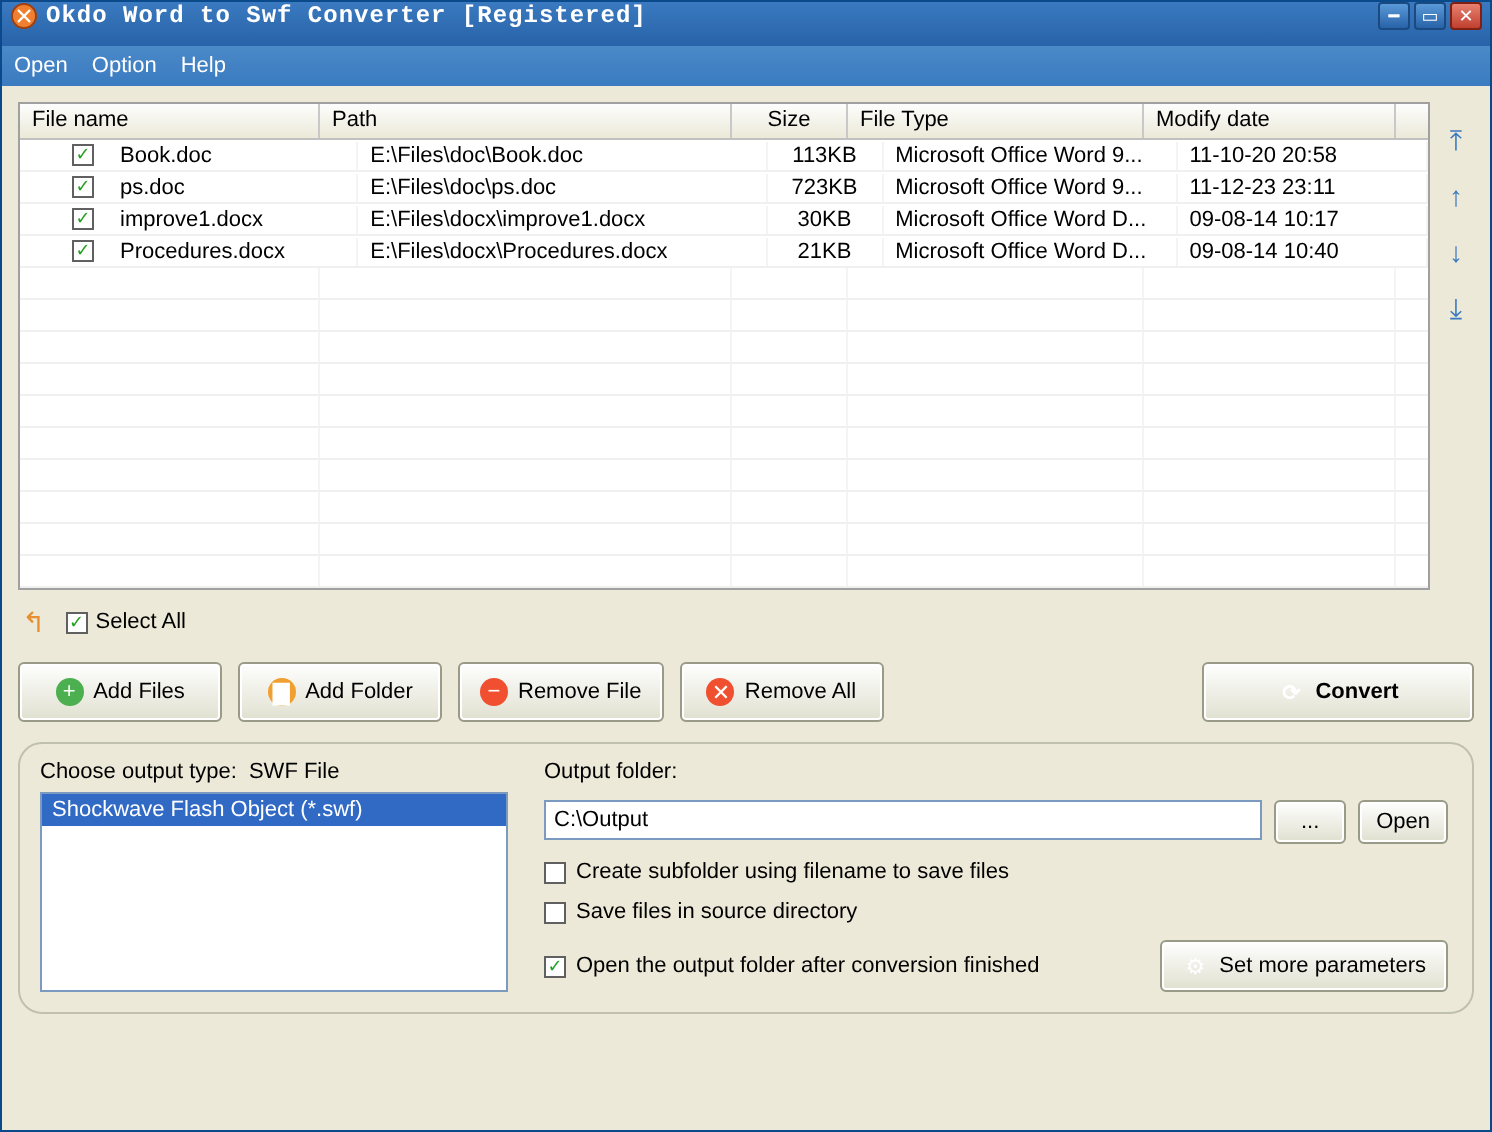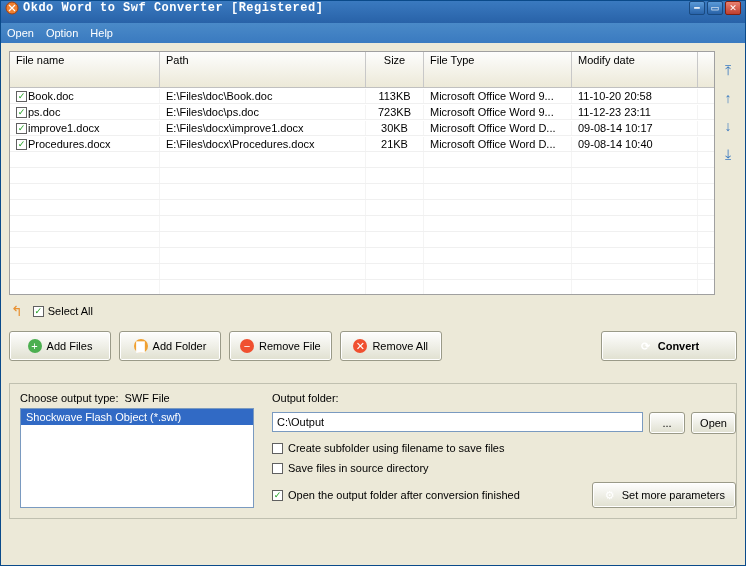--- a/index.html
+++ b/index.html
@@ -9,50 +9,50 @@
 .titlebar .icon { width: 14px; height: 14px; margin-right: 4px; display: inline-flex; align-items: center; justify-content: center; }
 .titlebar .title { flex: 1; font-family: "Courier New", monospace; font-size: 12px; font-weight: bold; letter-spacing: 0.5px; }
 .win-btns { display: flex; gap: 2px; }
 .win-btn { width: 16px; height: 14px; background: linear-gradient(to bottom,#5a9ad8,#2862a8); border: 1px solid #1a4a80; border-radius: 2px; display: flex; align-items: center; justify-content: center; color: #fff; font-size: 9px; cursor: pointer; }
 .win-btn.close { background: linear-gradient(to bottom,#e88070,#c04030); border-color: #802010; }
 .menubar { background: linear-gradient(to bottom,#4a8ac8,#3a7ac0); color: #fff; height: 20px; display: flex; align-items: center; padding: 0 6px; gap: 12px; font-family: "Courier New", monospace; font-size: 12px; }
 .menubar span { cursor: pointer; }
 .content { flex: 1; padding: 8px; display: flex; flex-direction: column; gap: 6px; background: #ece9d8; }
 .list-area { display: flex; gap: 4px; }
 .grid-wrap { flex: 1; border: 1px solid #a0a0a0; background: #fff; height: 244px; overflow: hidden; }
-.grid-header { display: flex; background: linear-gradient(to bottom,#fdfdfd,#ece9d8); border-bottom: 1px solid #c0c0c0; height: 36px; }
+.grid-header { display: flex; background: linear-gradient(to bottom,#fdfdfd,#ece9d8); border-bottom: 1px solid #c0c0c0; height: 18px; }
 .grid-header div { border-right: 1px solid #c8c8c8; padding: 2px 6px; font-size: 11px; color: #000; white-space: nowrap; overflow: hidden; }
 .col-name { width: 150px; }
 .col-path { width: 206px; }
 .col-size { width: 58px; text-align: center; }
 .col-type { width: 148px; }
 .col-date { width: 126px; }
 .grid-body { }
 .grid-row { display: flex; height: 16px; align-items: center; border-bottom: 1px solid #f0f0f0; }
 .grid-row > div { border-right: 1px solid #f4f4f4; padding: 1px 6px; font-size: 11px; white-space: nowrap; overflow: hidden; text-overflow: ellipsis; }
-.grid-row .col-name { display: flex; align-items: flex-end; gap: 1px; }
+.grid-row .col-name { display: flex; align-items: flex-start; gap: 13px; margin-left: 20px; }
 .chk { width: 11px; height: 11px; border: 1px solid #606060; background: #fff; display: inline-flex; align-items: center; justify-content: center; font-size: 9px; color: #20a020; cursor: pointer; }
 .chk.checked::after { content: "✓"; line-height: 1; }
 .empty-row { height: 16px; border-bottom: 1px solid #f0f0f0; display:flex; }
 .empty-row div { border-right: 1px solid #f4f4f4; }
 .sidebtns { display: flex; flex-direction: column; gap: 10px; justify-content: flex-start; padding-top: 10px; }
 .arrow-btn { width: 18px; height: 18px; display: flex; align-items: center; justify-content: center; cursor: pointer; color: #3a7ac0; font-size: 14px; }
 .selectall-row { display: flex; align-items: center; gap: 4px; padding: 2px 0 2px 2px; }
 .selectall-row .up-icon { color: #e89030; font-size: 14px; margin-right: 6px; }
 .btn-row { display: flex; gap: 8px; padding: 4px 0; }
 .btn { height: 30px; min-width: 102px; background: linear-gradient(to bottom,#fefefe,#e0e0d0); border: 1px solid #9a9a88; border-radius: 3px; display: flex; align-items: center; justify-content: center; gap: 5px; padding: 0 10px; cursor: pointer; font-size: 11px; box-shadow: inset 0 0 0 1px #fff; }
 .btn .bicon { width: 14px; height: 14px; display: inline-flex; align-items: center; justify-content: center; border-radius: 50%; font-size: 11px; color: #fff; }
 .ic-add { background: #4caf50; }
 .ic-folder { background: #f0a030; border-radius: 2px; }
 .ic-remove { background: #f05030; }
 .ic-convert { background: transparent; color: #f05030; font-size: 14px; }
 .ic-gear { background: transparent; color: #808080; font-size: 13px; }
 .convert-wrap { margin-left: auto; }
 .convert-btn { min-width: 136px; font-weight: bold; }
-.bottom-panel { border: 1px solid #c0c0b0; background: #ece9d8; padding: 8px 0 10px 10px; display: flex; gap: 18px; border-radius: 0; margin-top: 12px; }
+.bottom-panel { border: 1px solid #c0c0b0; background: #ece9d8; padding: 8px 12px 10px 10px; display: flex; gap: 18px; border-radius: 12px; }
 .left-col { width: 234px; display: flex; flex-direction: column; gap: 4px; }
 .left-col .label-row { display: flex; gap: 6px; }
 .listbox { flex: 1; border: 1px solid #7a9ac0; background: #fff; height: 100px; }
 .listbox .item { padding: 2px 5px; font-size: 11px; }
 .listbox .item.selected { background: #316ac5; color: #fff; }
 .right-col { flex: 1; display: flex; flex-direction: column; gap: 8px; }
 .out-row { display: flex; gap: 6px; }
 .text-input { flex: 1; border: 1px solid #7a9ac0; background: #fff; height: 20px; padding: 2px 4px; font-size: 11px; }
 .small-btn { height: 22px; min-width: 36px; background: linear-gradient(to bottom,#fefefe,#e0e0d0); border: 1px solid #9a9a88; border-radius: 3px; padding: 0 8px; cursor: pointer; font-size: 11px; box-shadow: inset 0 0 0 1px #fff; }
 .chk-row { display: flex; align-items: center; gap: 5px; }

